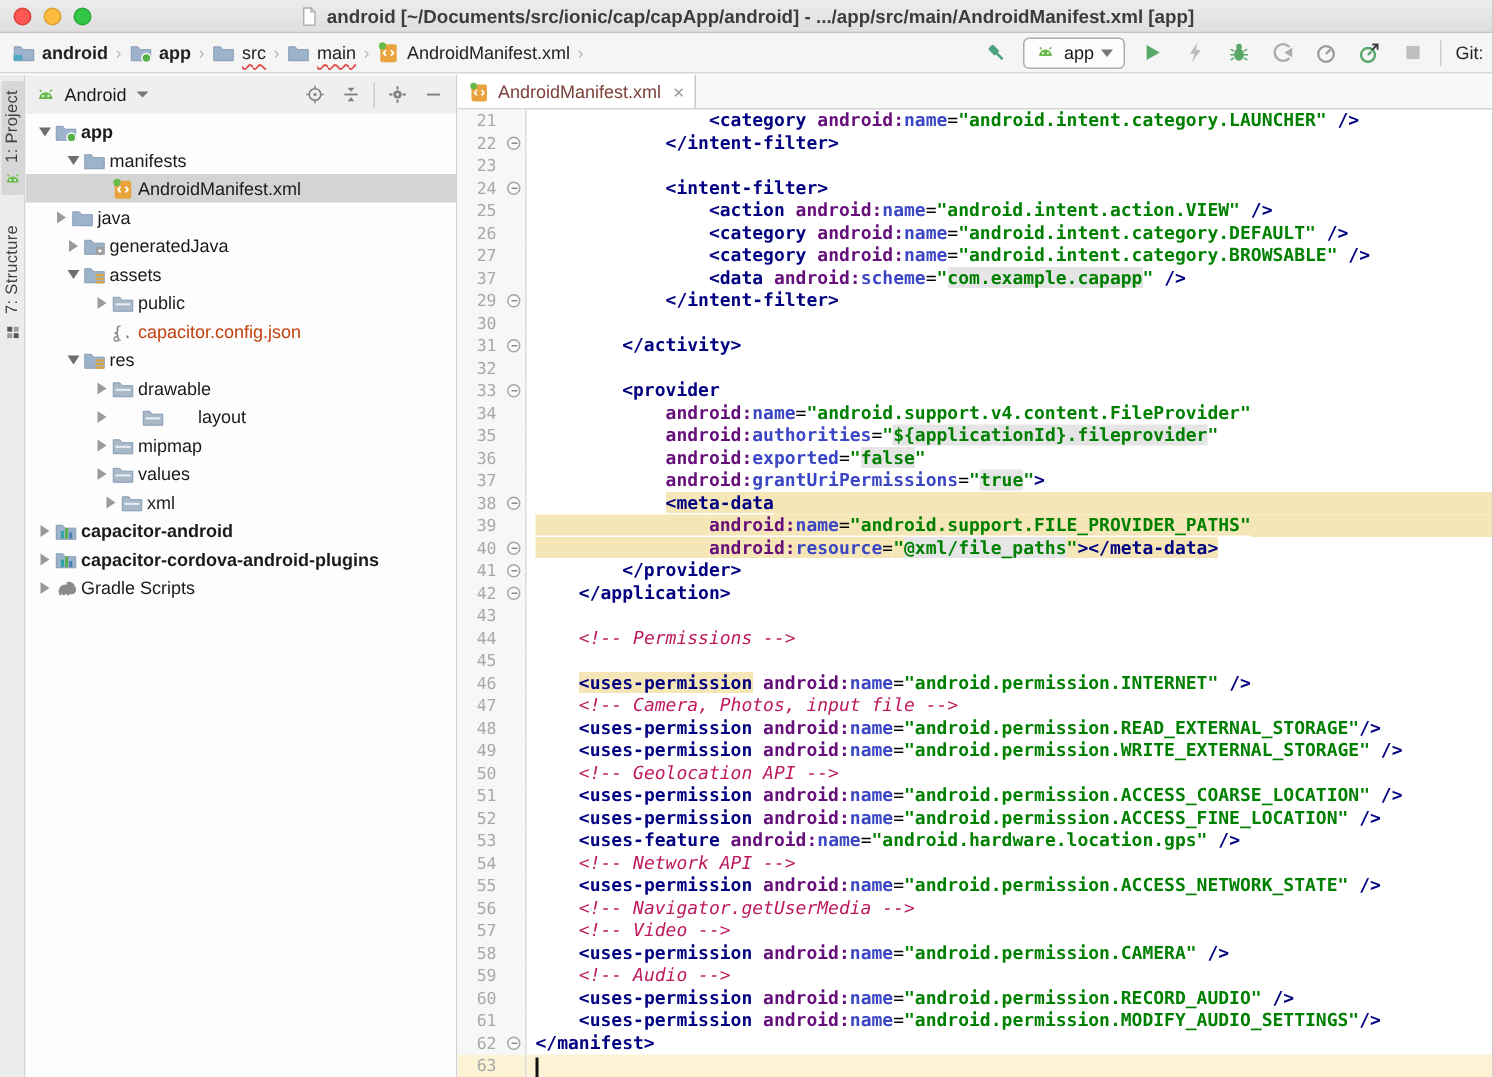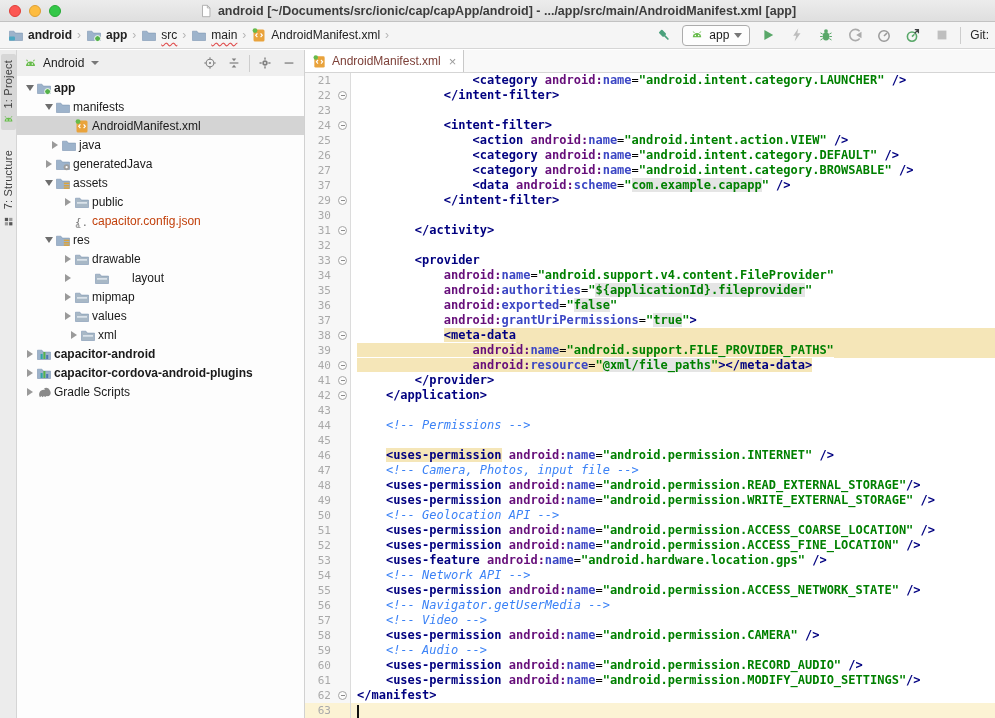--- a/index.html
+++ b/index.html
@@ -68,21 +68,21 @@
   .cl.cur .g-num,.cl.cur .g-fold,.cl.cur .ct{background:#FCF3D4;}
   .cl.cur .g-fold{border-right-color:#DCDCDC;}
   .fillmh{flex:1;background:#F5E6B8;}
   .caret{display:inline-block;width:2px;height:13px;background:#111;vertical-align:middle;margin-top:1px;}
   
   .tag{color:#000080;font-weight:bold;}
   .ns{color:#660E7A;font-weight:bold;}
   .at{color:#3B46C4;font-weight:bold;}
   .st{color:#008000;font-weight:bold;}
   .sh{color:#008000;font-weight:bold;background:#e5e5e5;}
-  .cm{color:#3b82f6;font-style:italic;}
+  .cm{color:#be185d;font-style:italic;}
   .pl{color:#000;}
   .mh{background:#F5E6B8;}
   .wh{background:#F5E6B8;}
   .u{text-decoration:underline;}
   svg{display:block;}
 </style>
 </head>
 <body>
 
 <div class="window">
@@ -354,21 +354,21 @@
             <span class="tw-arrow"></span>
             <span class="tree-icon">
               <svg width="16" height="16" viewBox="0 0 16 16">
                 <rect x="2.5" y="2.5" width="11" height="12" rx="1.5" fill="#E9A33C"></rect>
                 <path d="M6.4 6.4 4.7 8.3l1.7 1.9M9.6 6.4l1.7 1.9-1.7 1.9" stroke="#fff" stroke-width="1.2" fill="none"></path>
                 <circle cx="4" cy="3.6" r="2.4" fill="#67BB4B"></circle>
               </svg>
             </span>
             <span>AndroidManifest.xml</span>
           </div>
-          <div class="tree-row" style="padding-left: 31px;">
+          <div class="tree-row" style="padding-left: 17px;">
             <span class="tw-arrow">
               <span class="arr-right"></span>
             </span>
             <span class="tree-icon">
               <svg width="16" height="16" viewBox="0 0 16 16">
                 <path d="M1.5 4.2h4.4l1.5 1.9h7.1v7.4H1.5z" fill="#9DB3CB" stroke="#7E96B1" stroke-width=".6"></path>
               </svg>
             </span>
             <span>java</span>
           </div>

